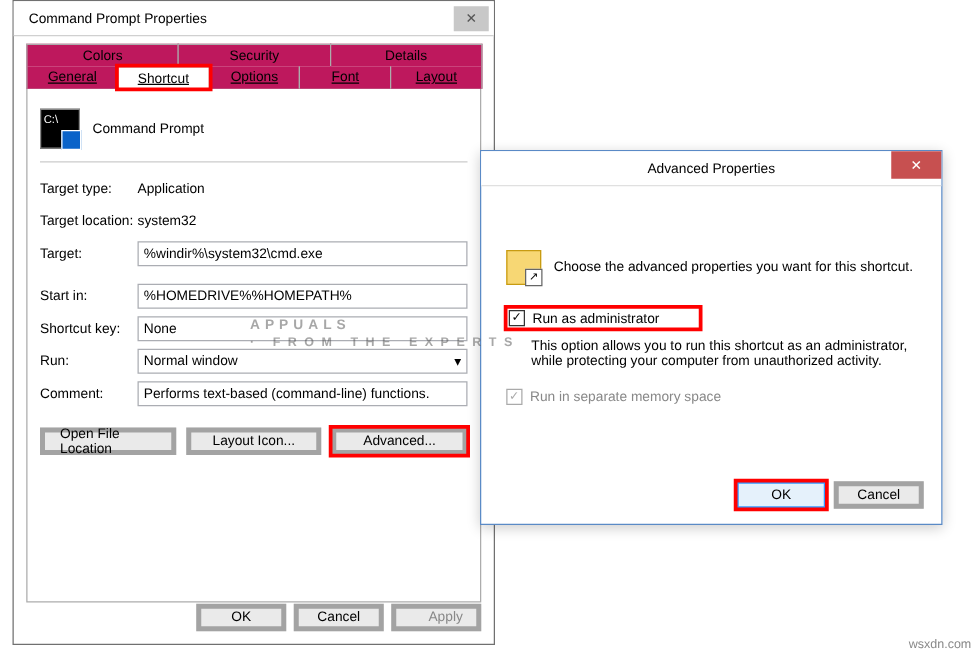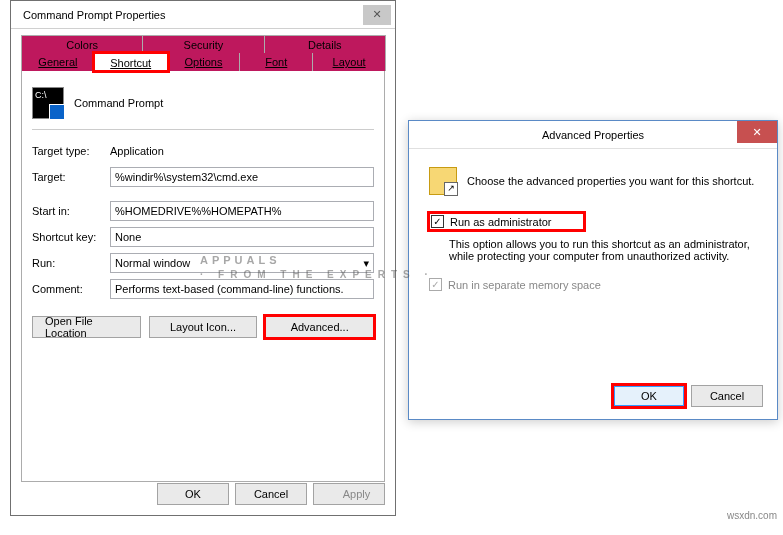--- a/index.html
+++ b/index.html
@@ -49,48 +49,48 @@
     .row { display: flex; align-items: center; height: 26px; }
     .lbl { width: 78px; color: #000; }
     .val { color: #000; }
     .txt {
       flex: 1; height: 20px; border: 1px solid #abadb3; padding: 2px 4px; background: #fff;
     }
     .gap { height: 8px; }
     .hl-red { outline: 3px solid #ff0000; outline-offset: -1px; }
     .btnrow { display: flex; gap: 8px; margin-top: 14px; }
     .btn {
-      height: 22px; border: 1px solid #a3a3a3; background: #eaeaea;
+      height: 22px; border: 4px solid #a3a3a3; background: #eaeaea;
       display: flex; align-items: center; justify-content: center; padding: 0 12px;
     }
     .btnrow .btn { flex: 1; }
     .dlg-btns {
       position: absolute; bottom: 10px; right: 10px; display: flex; gap: 6px;
     }
     .dlg-btns .btn { width: 72px; }
     .dlg-btns .btn.dis { color: #888; padding-left: 27px; }
 
     
     .dlg-adv {
-      position: absolute; left: 408px; top: 120px;
+      position: absolute; left: 384px; top: 120px;
       width: 370px; height: 300px;
       border: 1px solid #5a8ac6; background: #fff;
       box-shadow: 0 2px 10px rgba(0,0,0,.2);
     }
     .adv-title {
       height: 28px; background: #fff;
       display: flex; align-items: center; justify-content: center;
       border-bottom: 1px solid #e0e0e0; position: relative;
     }
     .adv-title .close-x {
       position: absolute; right: 0; top: 0; width: 40px; height: 22px;
       background: #c75050; color: #fff; display: flex; align-items: center; justify-content: center;
     }
     .adv-body { padding: 18px 20px 10px 20px; }
-    .adv-hdr { display: flex; align-items: center; gap: 10px; margin-bottom: 18px; }
+    .adv-hdr { display: flex; align-items: center; gap: 10px; margin-bottom: 18px; margin-top: 33px; }
     .adv-ic {
       width: 28px; height: 28px; background: #f7d774; border: 1px solid #c79b12; position: relative;
     }
     .adv-ic::after {
       content: "↗"; position: absolute; right: -2px; bottom: -2px; width: 12px; height: 12px;
       background: #fff; border: 1px solid #666; font-size: 9px; line-height: 10px; text-align: center;
     }
     .chk-row { display: flex; align-items: center; gap: 6px; }
     .chkbox {
       width: 13px; height: 13px; border: 1px solid #333; background: #fff;
@@ -140,20 +140,24 @@
         <div class="ic"></div>
         <span>Command Prompt</span>
       </div>
 
       <div class="gap"></div>
       <div class="row">
         <span class="lbl">Target type:</span>
         <span class="val">Application</span>
       </div>
       <div class="row">
+        <span class="lbl">Target location:</span>
+        <span class="val">system32</span>
+      </div>
+      <div class="row">
         <span class="lbl">Target:</span>
         <input class="txt" value="%windir%\system32\cmd.exe" style="">
       </div>
 
       <div class="gap"></div>
       <div class="row">
         <span class="lbl">Start in:</span>
         <input class="txt" value="%HOMEDRIVE%%HOMEPATH%" style="">
       </div>
       <div class="row">

